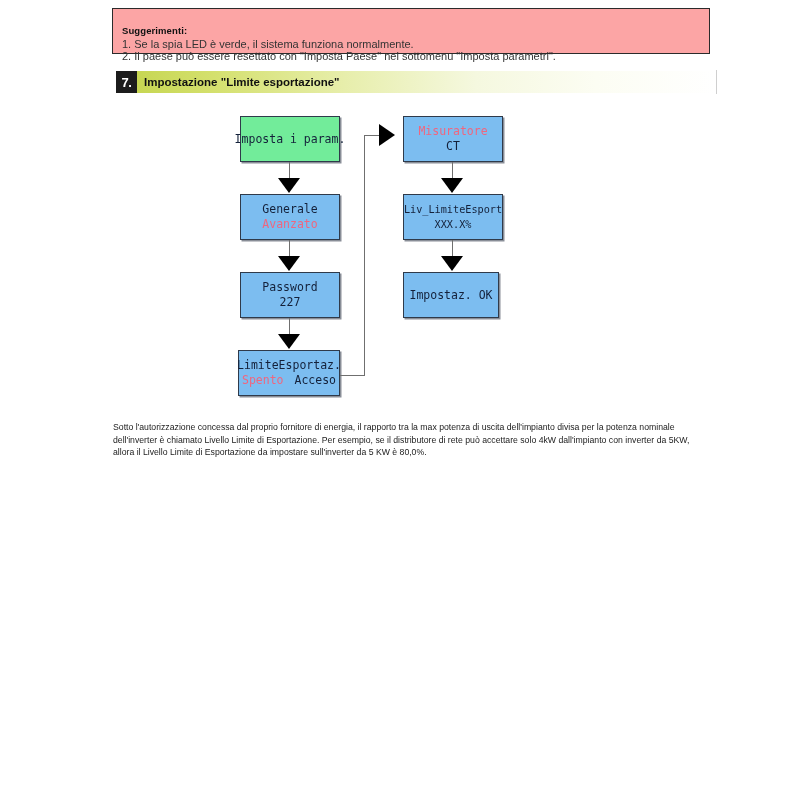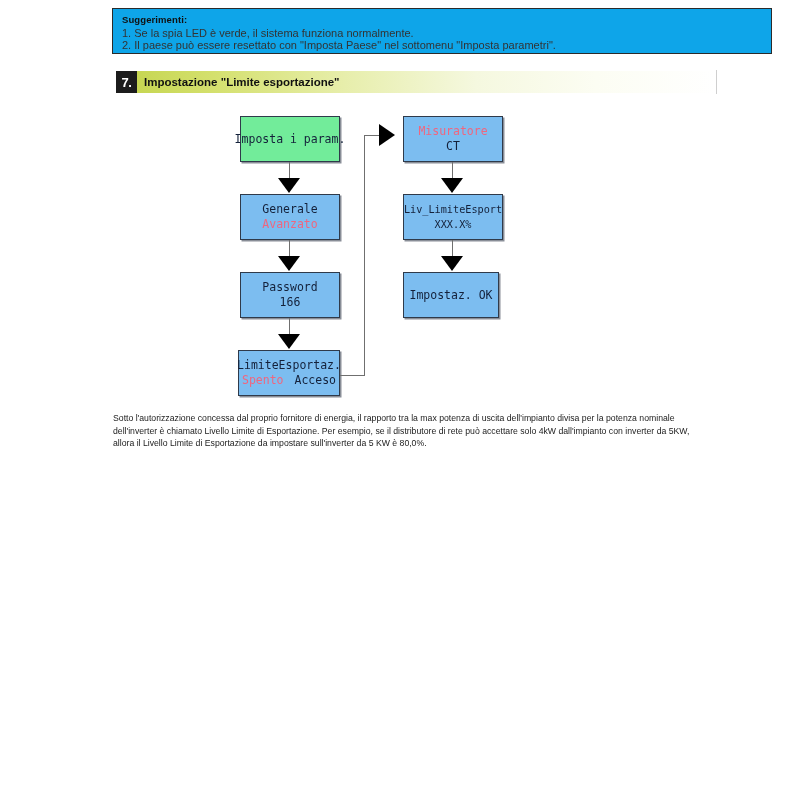--- a/index.html
+++ b/index.html
@@ -7,23 +7,23 @@
     width:800px;height:800px;
     background:#ffffff;
     font-family:"Liberation Sans", sans-serif;
     color:#1a1a1a;
     position:relative;
     overflow:hidden;
   }
 
   
   #tips-panel{
-    position:absolute;left:112px;top:8px;width:660px;height:46px;
-    border:1px solid #2b2b2b;background:#0ea5e9;box-sizing:border-box;
-    padding:5px 8px 0 9px;
+    position:absolute;left:112px;top:8px;width:598px;height:46px;
+    border:1px solid #2b2b2b;background:#fca5a5;box-sizing:border-box;
+    padding:16px 8px 0 9px;
   }
   #tips-title{
     font-size:9.5px;font-weight:bold;color:#111;letter-spacing:0.1px;
     line-height:12px;margin:0 0 1px 0;
   }
   .tip-line{
     font-size:11px;color:#333;line-height:12.4px;white-space:nowrap;
   }
 
   
@@ -85,21 +85,21 @@
   }
   .arrow-right{
     position:absolute;width:0;height:0;
     border-top:11px solid transparent;
     border-bottom:11px solid transparent;
     border-left:16px solid #000000;
   }
 
   
   #body-paragraph{
-    position:absolute;left:113px;top:412px;width:600px;
+    position:absolute;left:113px;top:421px;width:600px;
     font-size:8.7px;line-height:12.6px;color:#222;
   }
   #body-paragraph div{white-space:nowrap;}
 </style>
 </head>
 <body>
 
 <div id="tips-panel">
   <div id="tips-title">Suggerimenti:</div>
   <div class="tip-line">1. Se la spia LED è verde, il sistema funziona normalmente.</div>
@@ -118,21 +118,21 @@
     <span class="row">Imposta i param.</span>
   </div>
 
   <div class="node blue" style="left:240px;top:190px;width:100px;height:46px;">
     <span class="row">Generale</span>
     <span class="row red">Avanzato</span>
   </div>
 
   <div class="node blue" style="left:240px;top:268px;width:100px;height:46px;">
     <span class="row">Password</span>
-    <span class="row">166</span>
+    <span class="row">227</span>
   </div>
 
   <div class="node blue" style="left:238px;top:346px;width:102px;height:46px;">
     <span class="row">LimiteEsportaz.</span>
     <span class="rowpair"><span class="row inline red">Spento</span><span class="sp"></span><span class="row inline">Acceso</span></span>
   </div>
 
   <div class="node blue" style="left:403px;top:112px;width:100px;height:46px;">
     <span class="row red">Misuratore</span>
     <span class="row">CT</span>

